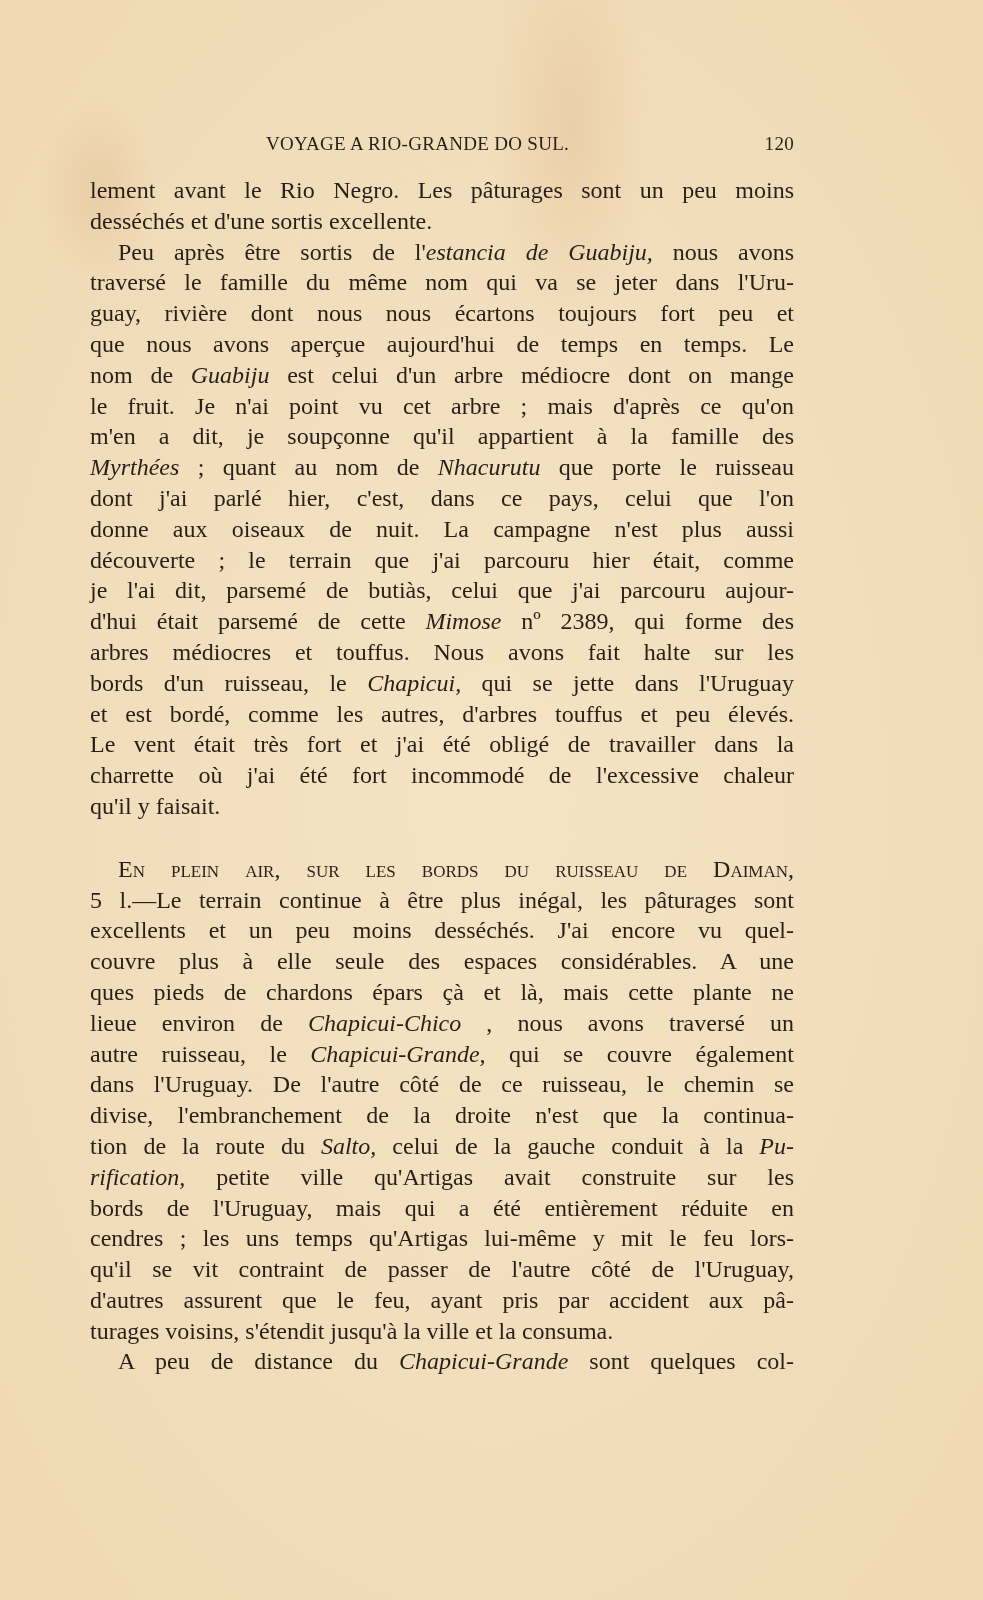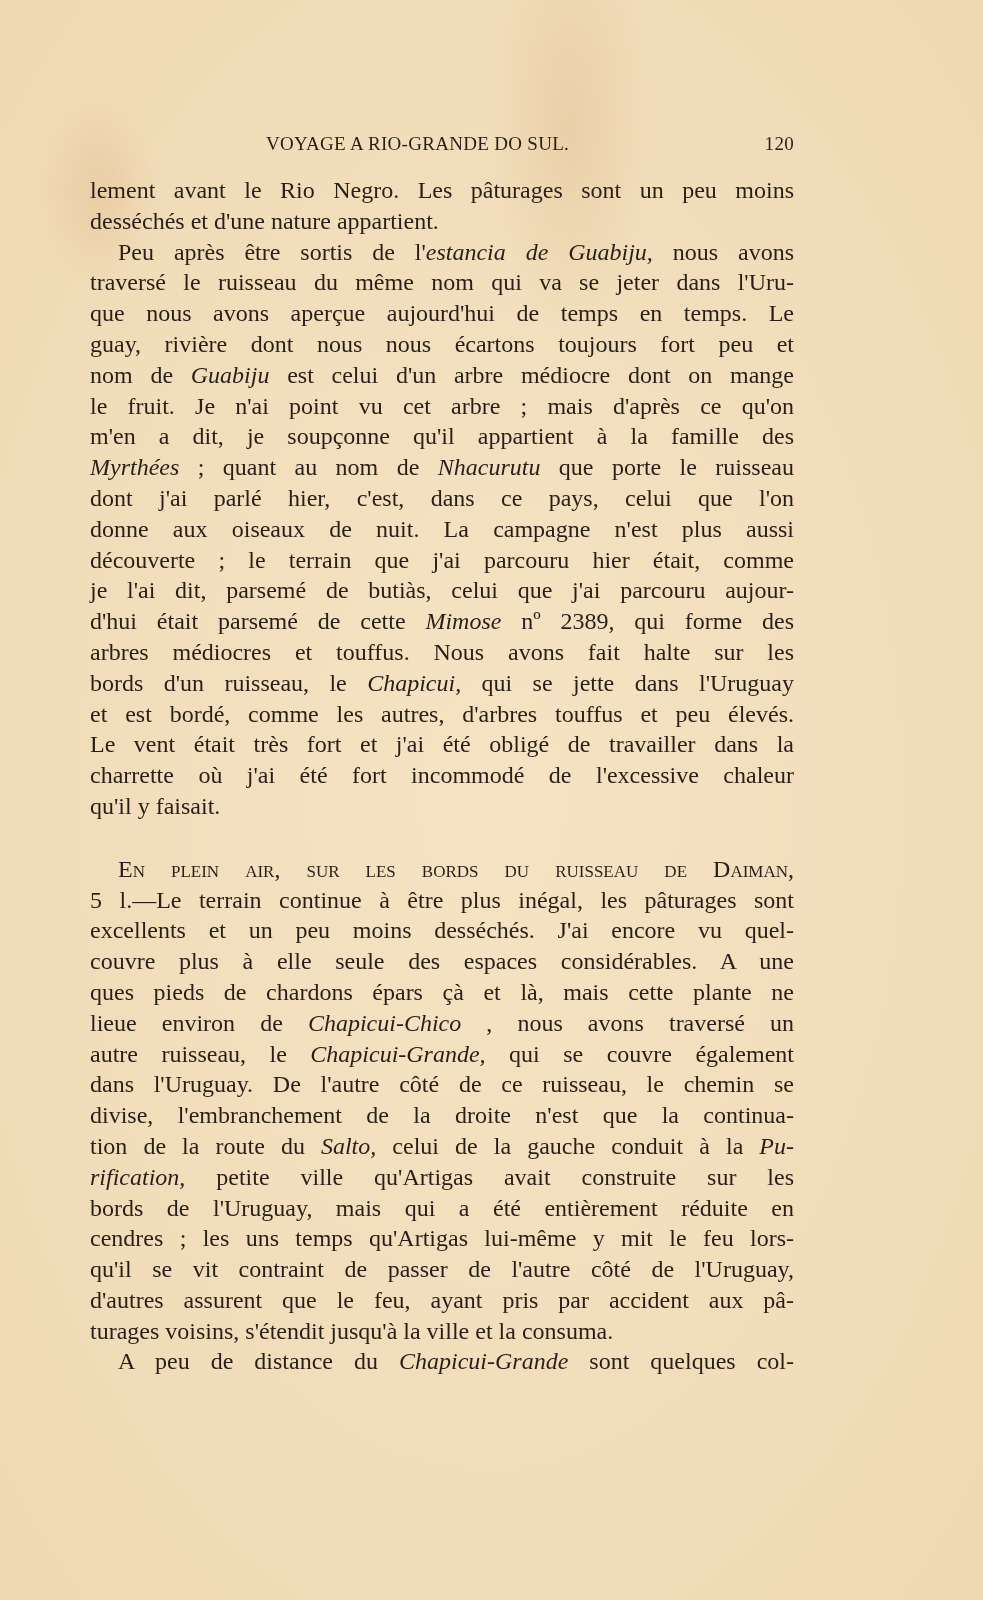--- a/index.html
+++ b/index.html
@@ -38,26 +38,26 @@
 
 <div class="page">
   <div class="running-head">
     <span class="title">VOYAGE A RIO-GRANDE DO SUL.</span>
     <span class="num">120</span>
   </div>
 
   <div class="body-text">
 
     <span class="line">lement avant le Rio Negro. Les pâturages sont un peu moins</span>
-    <span class="line last">desséchés et d'une nature appartient.</span>
+    <span class="line last">desséchés et d'une sortis excellente.</span>
 
     <span class="line indent"><span>Peu après être sortis de l'</span><i>estancia de Guabiju,</i><span> nous avons</span></span>
-    <span class="line">traversé le ruisseau du même nom qui va se jeter dans l'Uru-</span>
+    <span class="line">traversé le famille du même nom qui va se jeter dans l'Uru-</span>
+    <span class="line">guay, rivière dont nous nous écartons toujours fort peu et</span>
     <span class="line">que nous avons aperçue aujourd'hui de temps en temps. Le</span>
-    <span class="line">guay, rivière dont nous nous écartons toujours fort peu et</span>
     <span class="line"><span>nom de </span><i>Guabiju</i><span> est celui d'un arbre médiocre dont on mange</span></span>
     <span class="line">le fruit. Je n'ai point vu cet arbre ; mais d'après ce qu'on</span>
     <span class="line">m'en a dit, je soupçonne qu'il appartient à la famille des</span>
     <span class="line"><i>Myrthées</i><span> ; quant au nom de </span><i>Nhacurutu</i><span> que porte le ruisseau</span></span>
     <span class="line">dont j'ai parlé hier, c'est, dans ce pays, celui que l'on</span>
     <span class="line">donne aux oiseaux de nuit. La campagne n'est plus aussi</span>
     <span class="line">découverte ; le terrain que j'ai parcouru hier était, comme</span>
     <span class="line">je l'ai dit, parsemé de butiàs, celui que j'ai parcouru aujour-</span>
     <span class="line"><span>d'hui était parsemé de cette </span><i>Mimose</i><span> nº 2389, qui forme des</span></span>
     <span class="line">arbres médiocres et touffus. Nous avons fait halte sur les</span>

